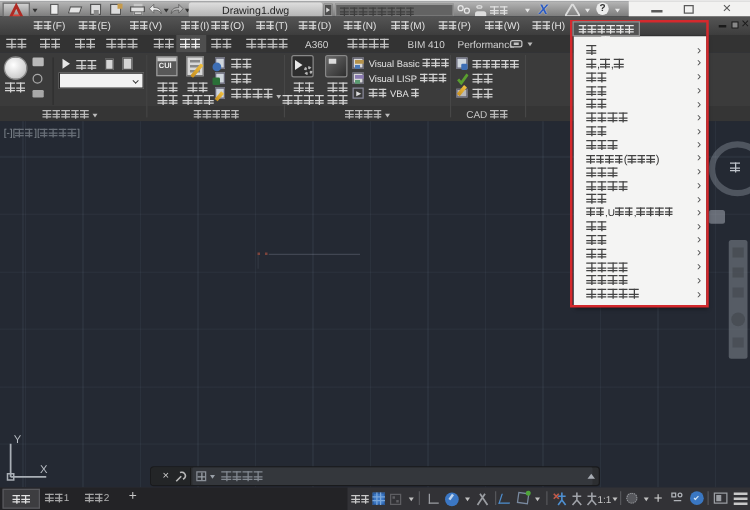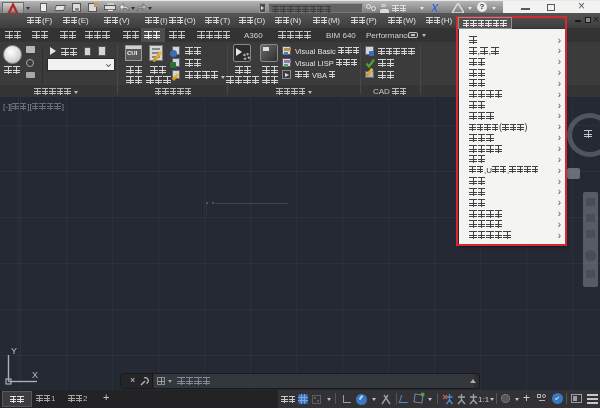--- a/index.html
+++ b/index.html
@@ -67,20 +67,21 @@
       <span class="ab" style="left:107px;top:2px;width:7px;height:2px;background:#c8c8c8"></span>
       <span class="ab" style="left:107px;top:8px;width:7px;height:3px;background:#f0f0f0;border:1px solid #777"></span>
     <svg class="ab" style="left:119px;top:2px" width="11" height="9" viewBox="0 0 11 9">
         <path d="M10 8 C10 4 7 3 4 3 L4 0.5 L0.5 4 L4 7.5 L4 5 C7 5 9 5.5 10 8 Z" fill="#ececec" stroke="#555" stroke-width=".6"></path>
       </svg>
     <span class="tb-dn" style="left:131px;top:6px;border-top-color:#333"></span>
     <svg class="ab" style="left:136px;top:2px" width="11" height="9" viewBox="0 0 11 9">
         <path d="M1 8 C1 4 4 3 7 3 L7 0.5 L10.5 4 L7 7.5 L7 5 C4 5 2 5.5 1 8 Z" fill="#b9b9b9" stroke="#555" stroke-width=".6"></path>
       </svg>
     <span class="tb-dn" style="left:148px;top:6px;border-top-color:#333"></span>
+    <span class="ab" style="left:151px;top:1px;width:107px;height:12px;background:linear-gradient(#dedede,#b2b2b2);border-radius:2px 2px 0 0;color:#1f1f1f;font-size:8.5px;text-align:center;padding-top:2px">Drawing1.dwg</span>
     <span class="ab" style="left:259px;top:2px;width:7px;height:10px;background:#4e4e4e;border:1px solid #9a9a9a">
         <span class="ab" style="left:1px;top:2px;width:0;height:0;border-top:2.5px solid transparent;border-bottom:2.5px solid transparent;border-left:3px solid #ddd"></span>
       </span>
     <span class="ab" style="left:268px;top:2px;width:95px;height:10px;background:#636363;border:1px solid #989898;border-bottom-color:#777"></span>
     <span class="ab" style="left:272px;top:4px;color:#3b3b3b"><b class="c s"></b><b class="c s"></b><b class="c s"></b><b class="c s"></b><b class="c s"></b><b class="c s"></b><b class="c s"></b><b class="c s"></b></span>
     <span class="ab" style="left:366px;top:3px;width:5px;height:5px;border:1.5px solid #e8e8e8;border-radius:50%"></span>
     <span class="ab" style="left:371px;top:5px;width:5px;height:5px;border:1.5px solid #e8e8e8;border-radius:50%"></span>
     <span class="ab" style="left:381px;top:3px;width:5px;height:3px;border:1.5px solid #ddd;border-radius:50%"></span>
     <span class="ab" style="left:380px;top:8px;width:9px;height:4px;background:#ddd;border-radius:2px 2px 0 0"></span>
     <span class="ab" style="left:392px;top:3px;color:#e6e6e6"><b class="c s"></b><b class="c s"></b></span>
@@ -119,21 +120,21 @@
     <span class="ti" style="left:32px"><b class="c"></b><b class="c"></b></span>
     <span class="ti" style="left:60px"><b class="c"></b><b class="c"></b></span>
     <span class="ti" style="left:85px"><b class="c"></b><b class="c"></b><b class="c"></b></span>
     <span class="ti" style="left:123px"><b class="c"></b><b class="c"></b></span>
     <span class="ab" style="left:141px;top:0;width:24px;height:14px;background:#4e4e4e"></span>
     <span class="ti" style="left:144px;color:#fff"><b class="c"></b><b class="c"></b></span>
     <span class="ti" style="left:169px"><b class="c"></b><b class="c"></b></span>
     <span class="ti" style="left:197px"><b class="c"></b><b class="c"></b><b class="c"></b><b class="c"></b></span>
     <span class="ti" style="left:244px">A360</span>
     <span class="ti" style="left:278px"><b class="c"></b><b class="c"></b><b class="c"></b><b class="c"></b></span>
-    <span class="ti" style="left:326px">BIM 640</span>
+    <span class="ti" style="left:326px">BIM 410</span>
     <span class="ti" style="left:366px">Performance</span>
     <span class="ab" style="left:408px;top:4px;width:10px;height:6px;border:1px solid #c2c2c2;border-radius:2px;background:#3a3a3a">
         <span class="ab" style="left:2px;top:1px;width:4px;height:2px;background:#c2c2c2"></span>
       </span>
     <span class="tb-dn" style="left:422px;top:6px;border-top-color:#bbb"></span>
   </div>
   <div id="ribbon">
     <span class="ab" style="left:0;top:43px;width:600px;height:12px;background:#353535"></span>
 
     <span class="ab" style="left:3px;top:3px;width:19px;height:19px;border-radius:50%;background:radial-gradient(circle at 40% 35%,#ffffff,#d9d9d9 55%,#b5b5b5);border:1px solid #8b8b8b"></span>

